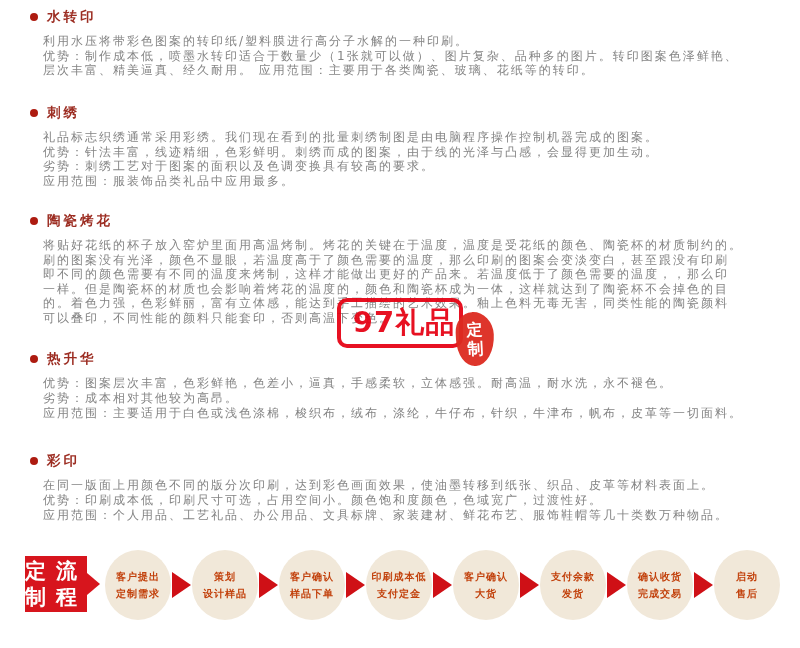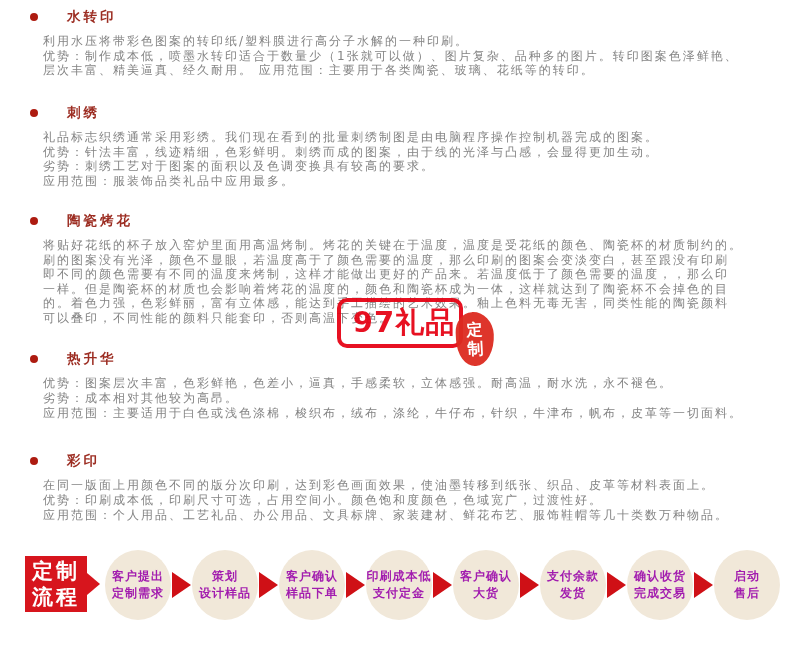--- a/index.html
+++ b/index.html
@@ -1,42 +1,42 @@
 <!DOCTYPE html>
 <html><head>
 <meta charset="utf-8">
 <style>
   html,body{margin:0;padding:0;background:#fff;}
   .page{position:relative;width:800px;height:648px;background:#ffffff;overflow:hidden;
         font-family:"DejaVu Sans","Liberation Sans",sans-serif;}
   
   .section{position:absolute;left:0;width:800px;}
-  .sec-head{display:flex;align-items:center;margin-left:30px;height:18px;gap:20px;}
+  .sec-head{display:flex;align-items:center;margin-left:30px;height:18px;}
   .bullet{width:8px;height:8px;border-radius:50%;background:#ad1b10;flex:0 0 auto;}
   .sec-title{margin-left:9px;font-size:13.5px;font-weight:bold;color:#9c2d22;letter-spacing:3px;white-space:nowrap;}
   .sec-body{margin:8px 0 0 43px;}
   .bline{font-size:12px;color:#848484;letter-spacing:2px;line-height:14.5px;white-space:nowrap;}
   .s4 .bline,.s5 .bline{line-height:15px;font-family:Liberation Serif, serif;}
   
   .wm-badge{position:absolute;left:337px;top:298px;width:110px;height:42px;
             border:4px solid #e60012;border-radius:10px;display:flex;align-items:center;justify-content:center;
             font-size:29px;font-weight:bold;color:#e60012;letter-spacing:1px;opacity:.93;padding-left:8px;}
   .wm-seal{position:absolute;left:456px;top:312px;width:38px;height:54px;background:#dd2b20;
            border-radius:46% 54% 52% 48% / 38% 44% 58% 52%;transform:rotate(-3deg);
            display:flex;flex-direction:column;align-items:center;justify-content:center;
            color:#fff;font-weight:bold;font-size:16px;line-height:19px;opacity:.95;}
   
   .flow-label{position:absolute;left:25px;top:556px;width:62px;height:56px;background:#d7151d;
-              color:#fff;display:flex;flex-direction:column;align-items:center;justify-content:center;
+              color:#fff;display:flex;align-items:center;justify-content:center;
               font-weight:bold;font-size:21px;letter-spacing:3px;line-height:26px;}
   .flow-label .tip{position:absolute;left:62px;top:50%;transform:translateY(-50%);width:0;height:0;
               border-left:13px solid #d7151d;border-top:11px solid transparent;border-bottom:11px solid transparent;}
   .step{position:absolute;top:550px;width:66px;height:70px;border-radius:50%;background:#f1e8d9;
         display:flex;flex-direction:column;align-items:center;justify-content:center;}
-  .step-line{font-size:12px;font-weight:bold;color:#a21caf;letter-spacing:1px;line-height:17px;white-space:nowrap;}
+  .step-line{font-size:10px;font-weight:bold;color:#c2410c;letter-spacing:1px;line-height:17px;white-space:nowrap;}
   .flow-arrow{position:absolute;top:572px;width:0;height:0;
         border-left:19px solid #cf1016;border-top:13px solid transparent;border-bottom:13px solid transparent;}
   .st1{left:105px}.st2{left:192px}.st3{left:279px}.st4{left:366px}
   .st5{left:453px}.st6{left:540px}.st7{left:627px}.st8{left:714px}
   .ar1{left:172px}.ar2{left:259px}.ar3{left:346px}.ar4{left:433px}
   .ar5{left:520px}.ar6{left:607px}.ar7{left:694px}
 </style>
 </head>
 <body>
 

